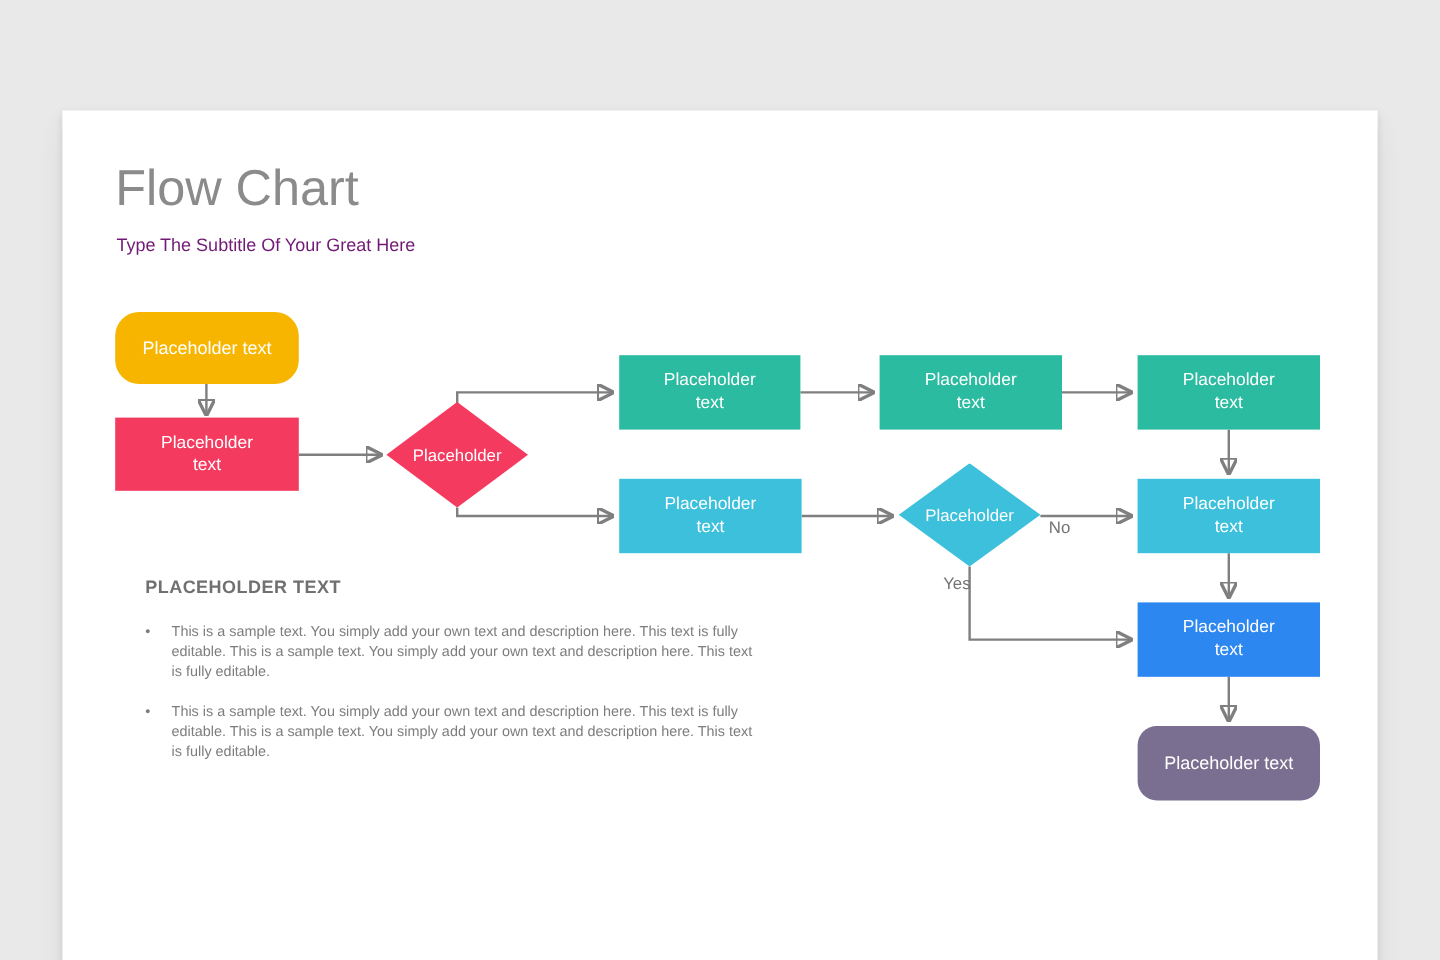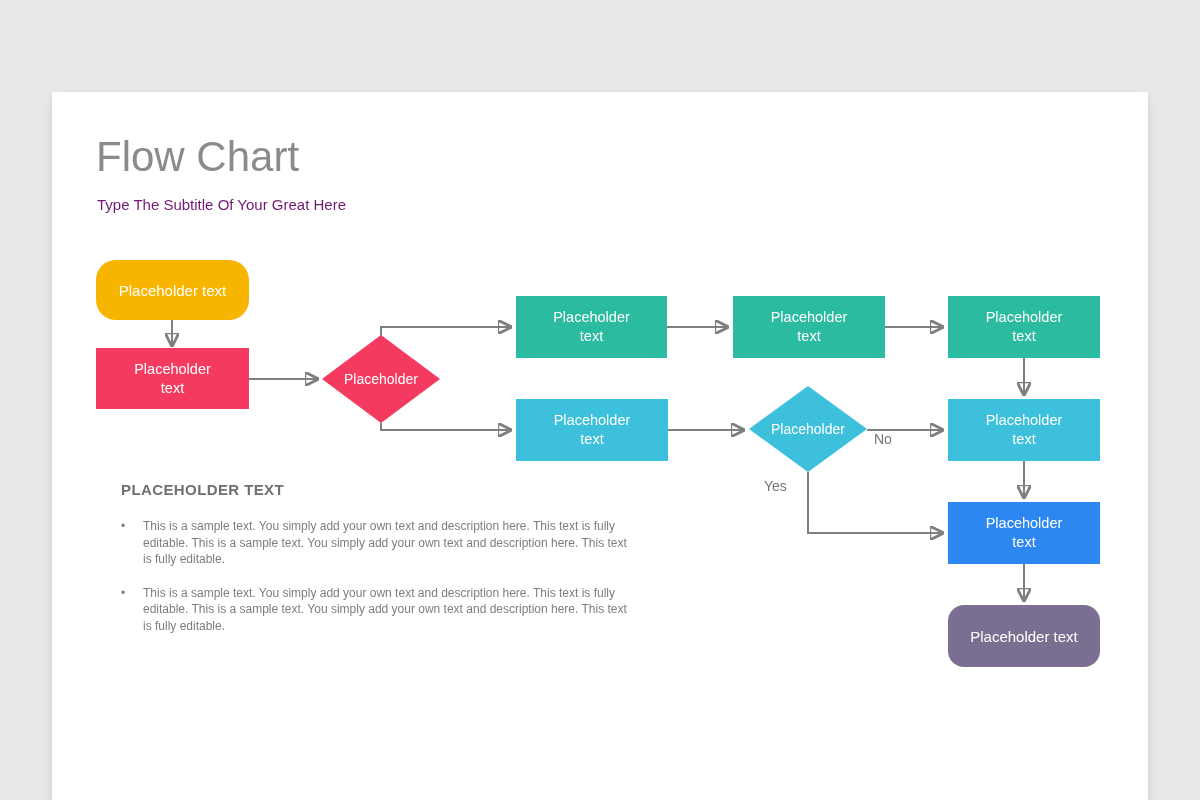--- a/index.html
+++ b/index.html
@@ -140,21 +140,21 @@
 
   <div class="node diamond" style="left: 697px; top: 294px; width: 118px; height: 86px; background: rgb(60, 192, 220);">Placeholder</div>
 
   <div class="node rect wrap" style="left: 896px; top: 307px; width: 152px; height: 62px; background: rgb(60, 192, 220);">Placeholder text</div>
 
   <div class="node rect wrap" style="left: 896px; top: 410px; width: 152px; height: 62px; background: rgb(45, 135, 240);">Placeholder text</div>
 
   <div class="node rounded-end nowrap" style="left: 896px; top: 513px; width: 152px; height: 62px; background: rgb(123, 111, 145);">Placeholder text</div>
 
   <div class="edge-label" style="left:822px; top:303px;margin-top:36px;">No</div>
-  <div class="edge-label" style="left:712px; top:386px;">Yes</div>
+  <div class="edge-label" style="left:734px; top:386px;">Yes</div>
 
   <div class="section-heading">PLACEHOLDER TEXT</div>
 
   <div class="bullet-list">
     <div class="bullet-item">
       <div class="bullet-marker">•</div>
       <div class="bullet-text">This is a sample text. You simply add your own text and description here. This text is fully editable. This is a sample text. You simply add your own text and description here. This text is fully editable.</div>
     </div>
     <div class="bullet-item">
       <div class="bullet-marker">•</div>

